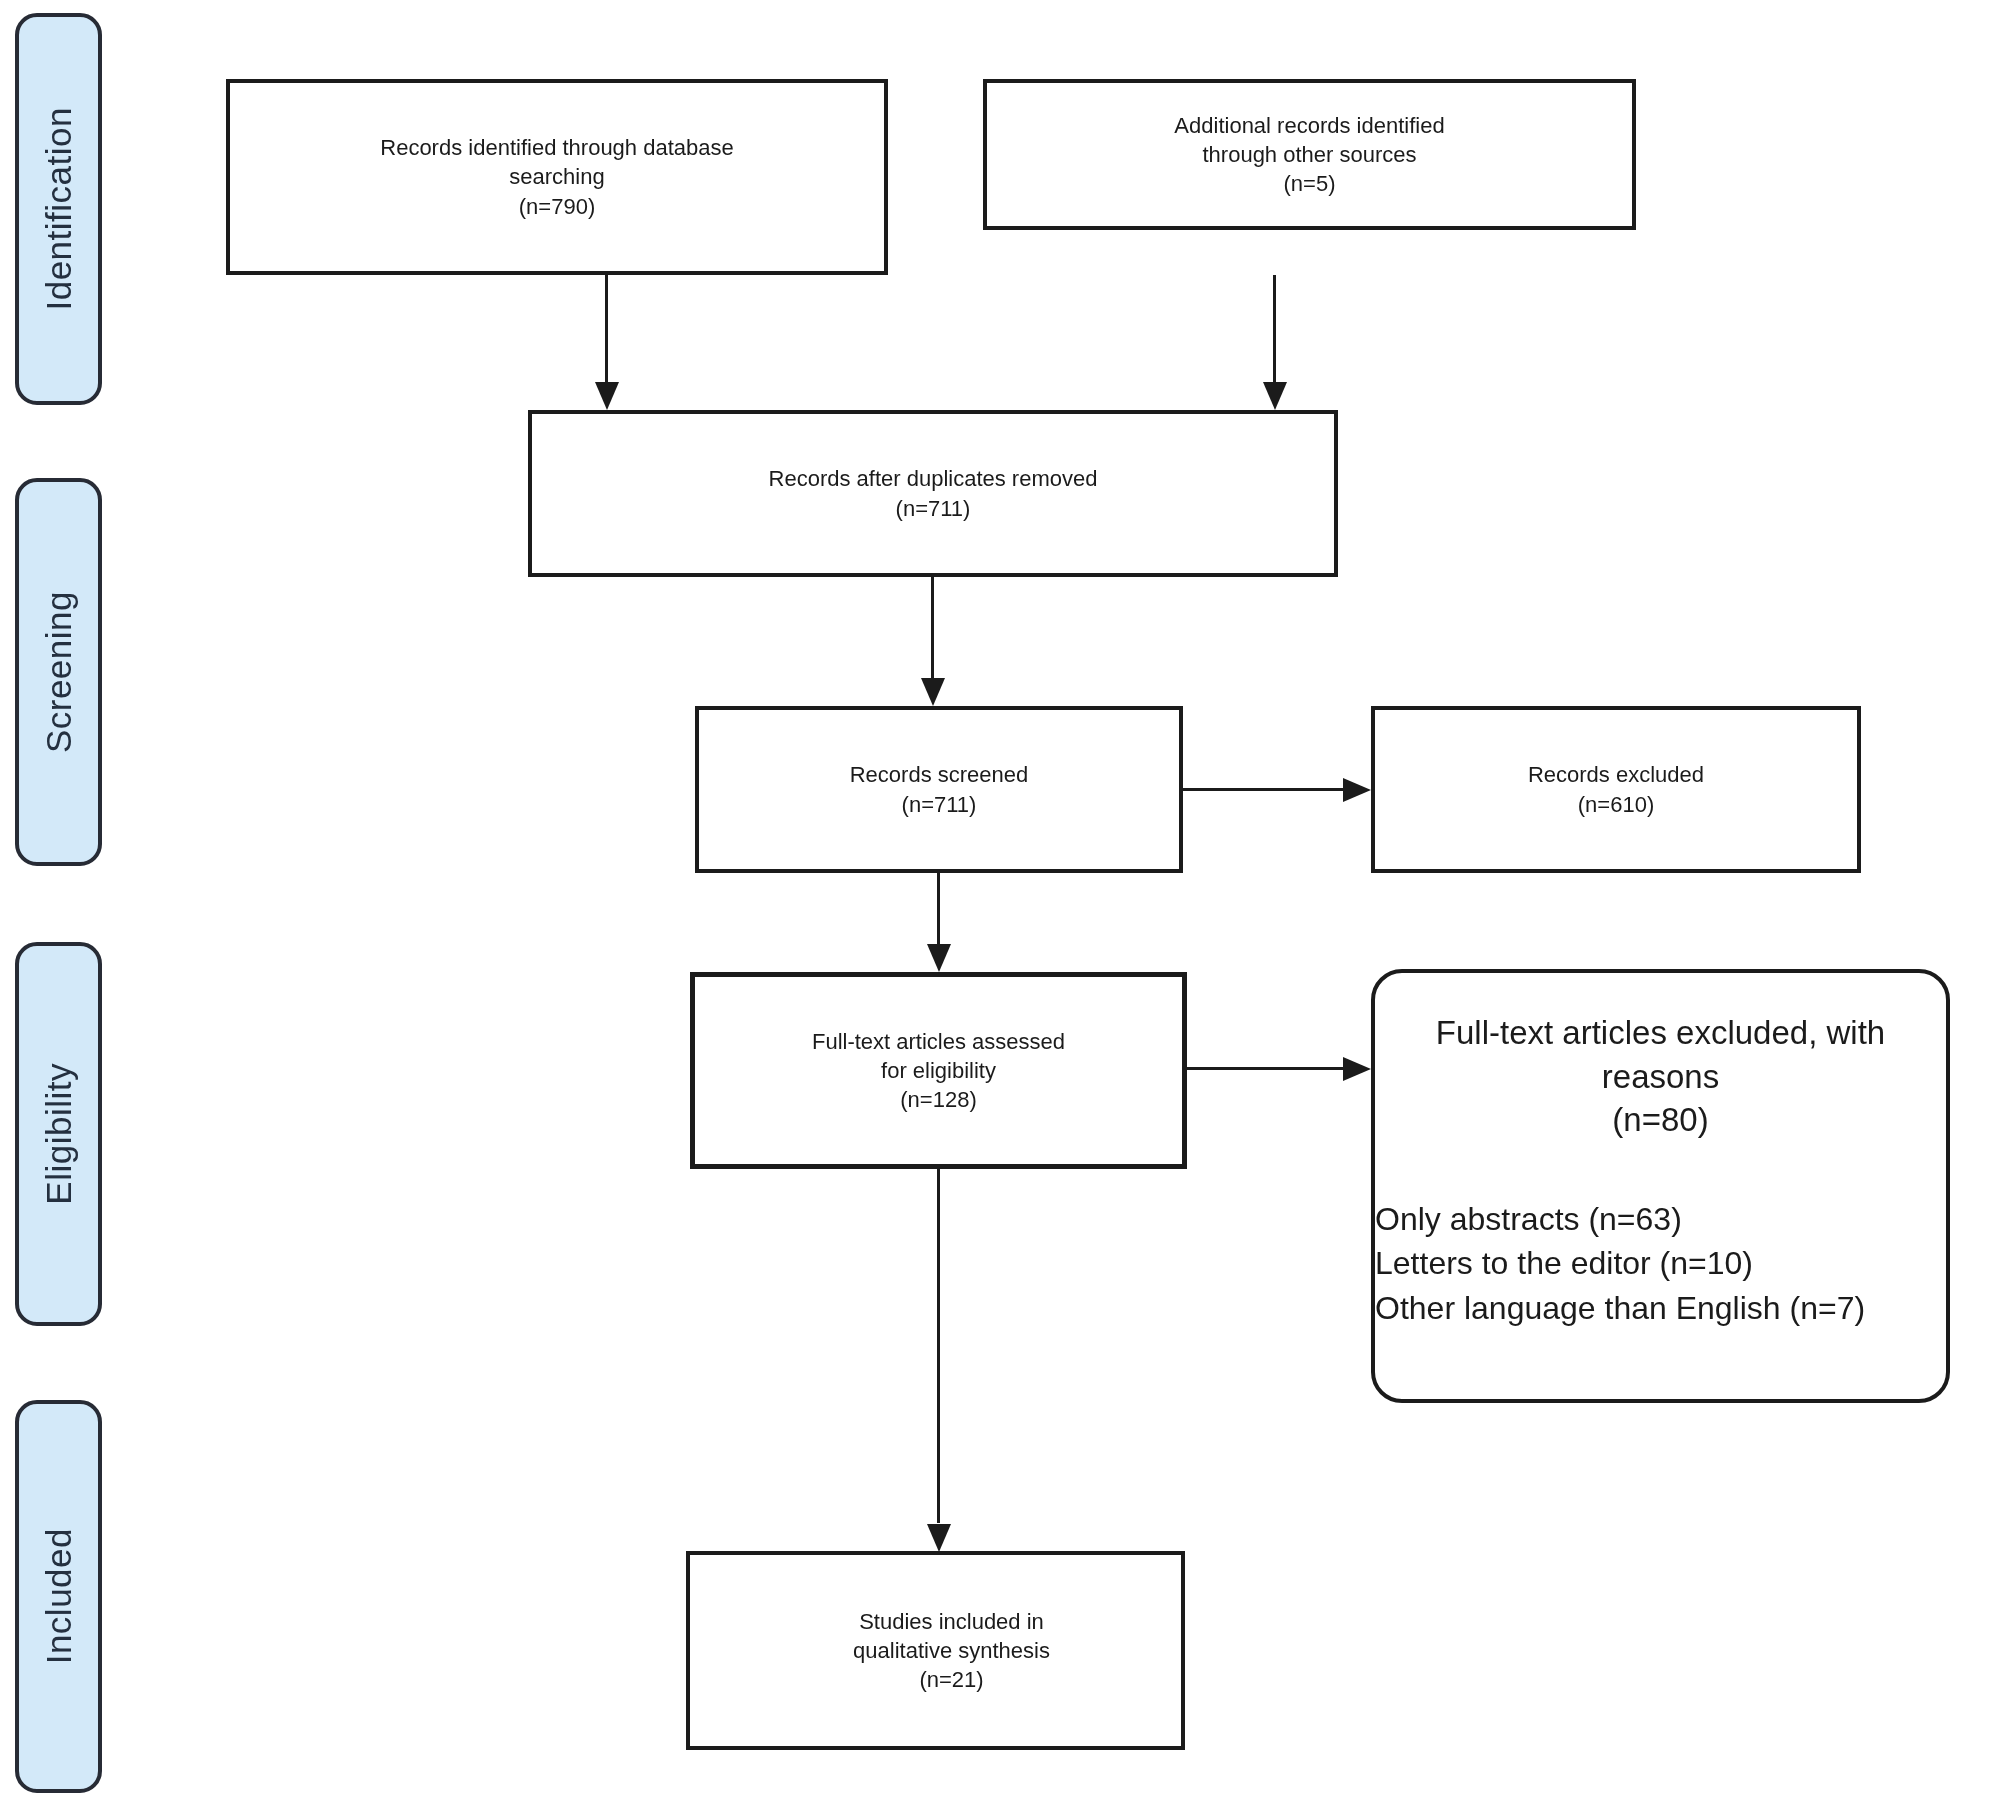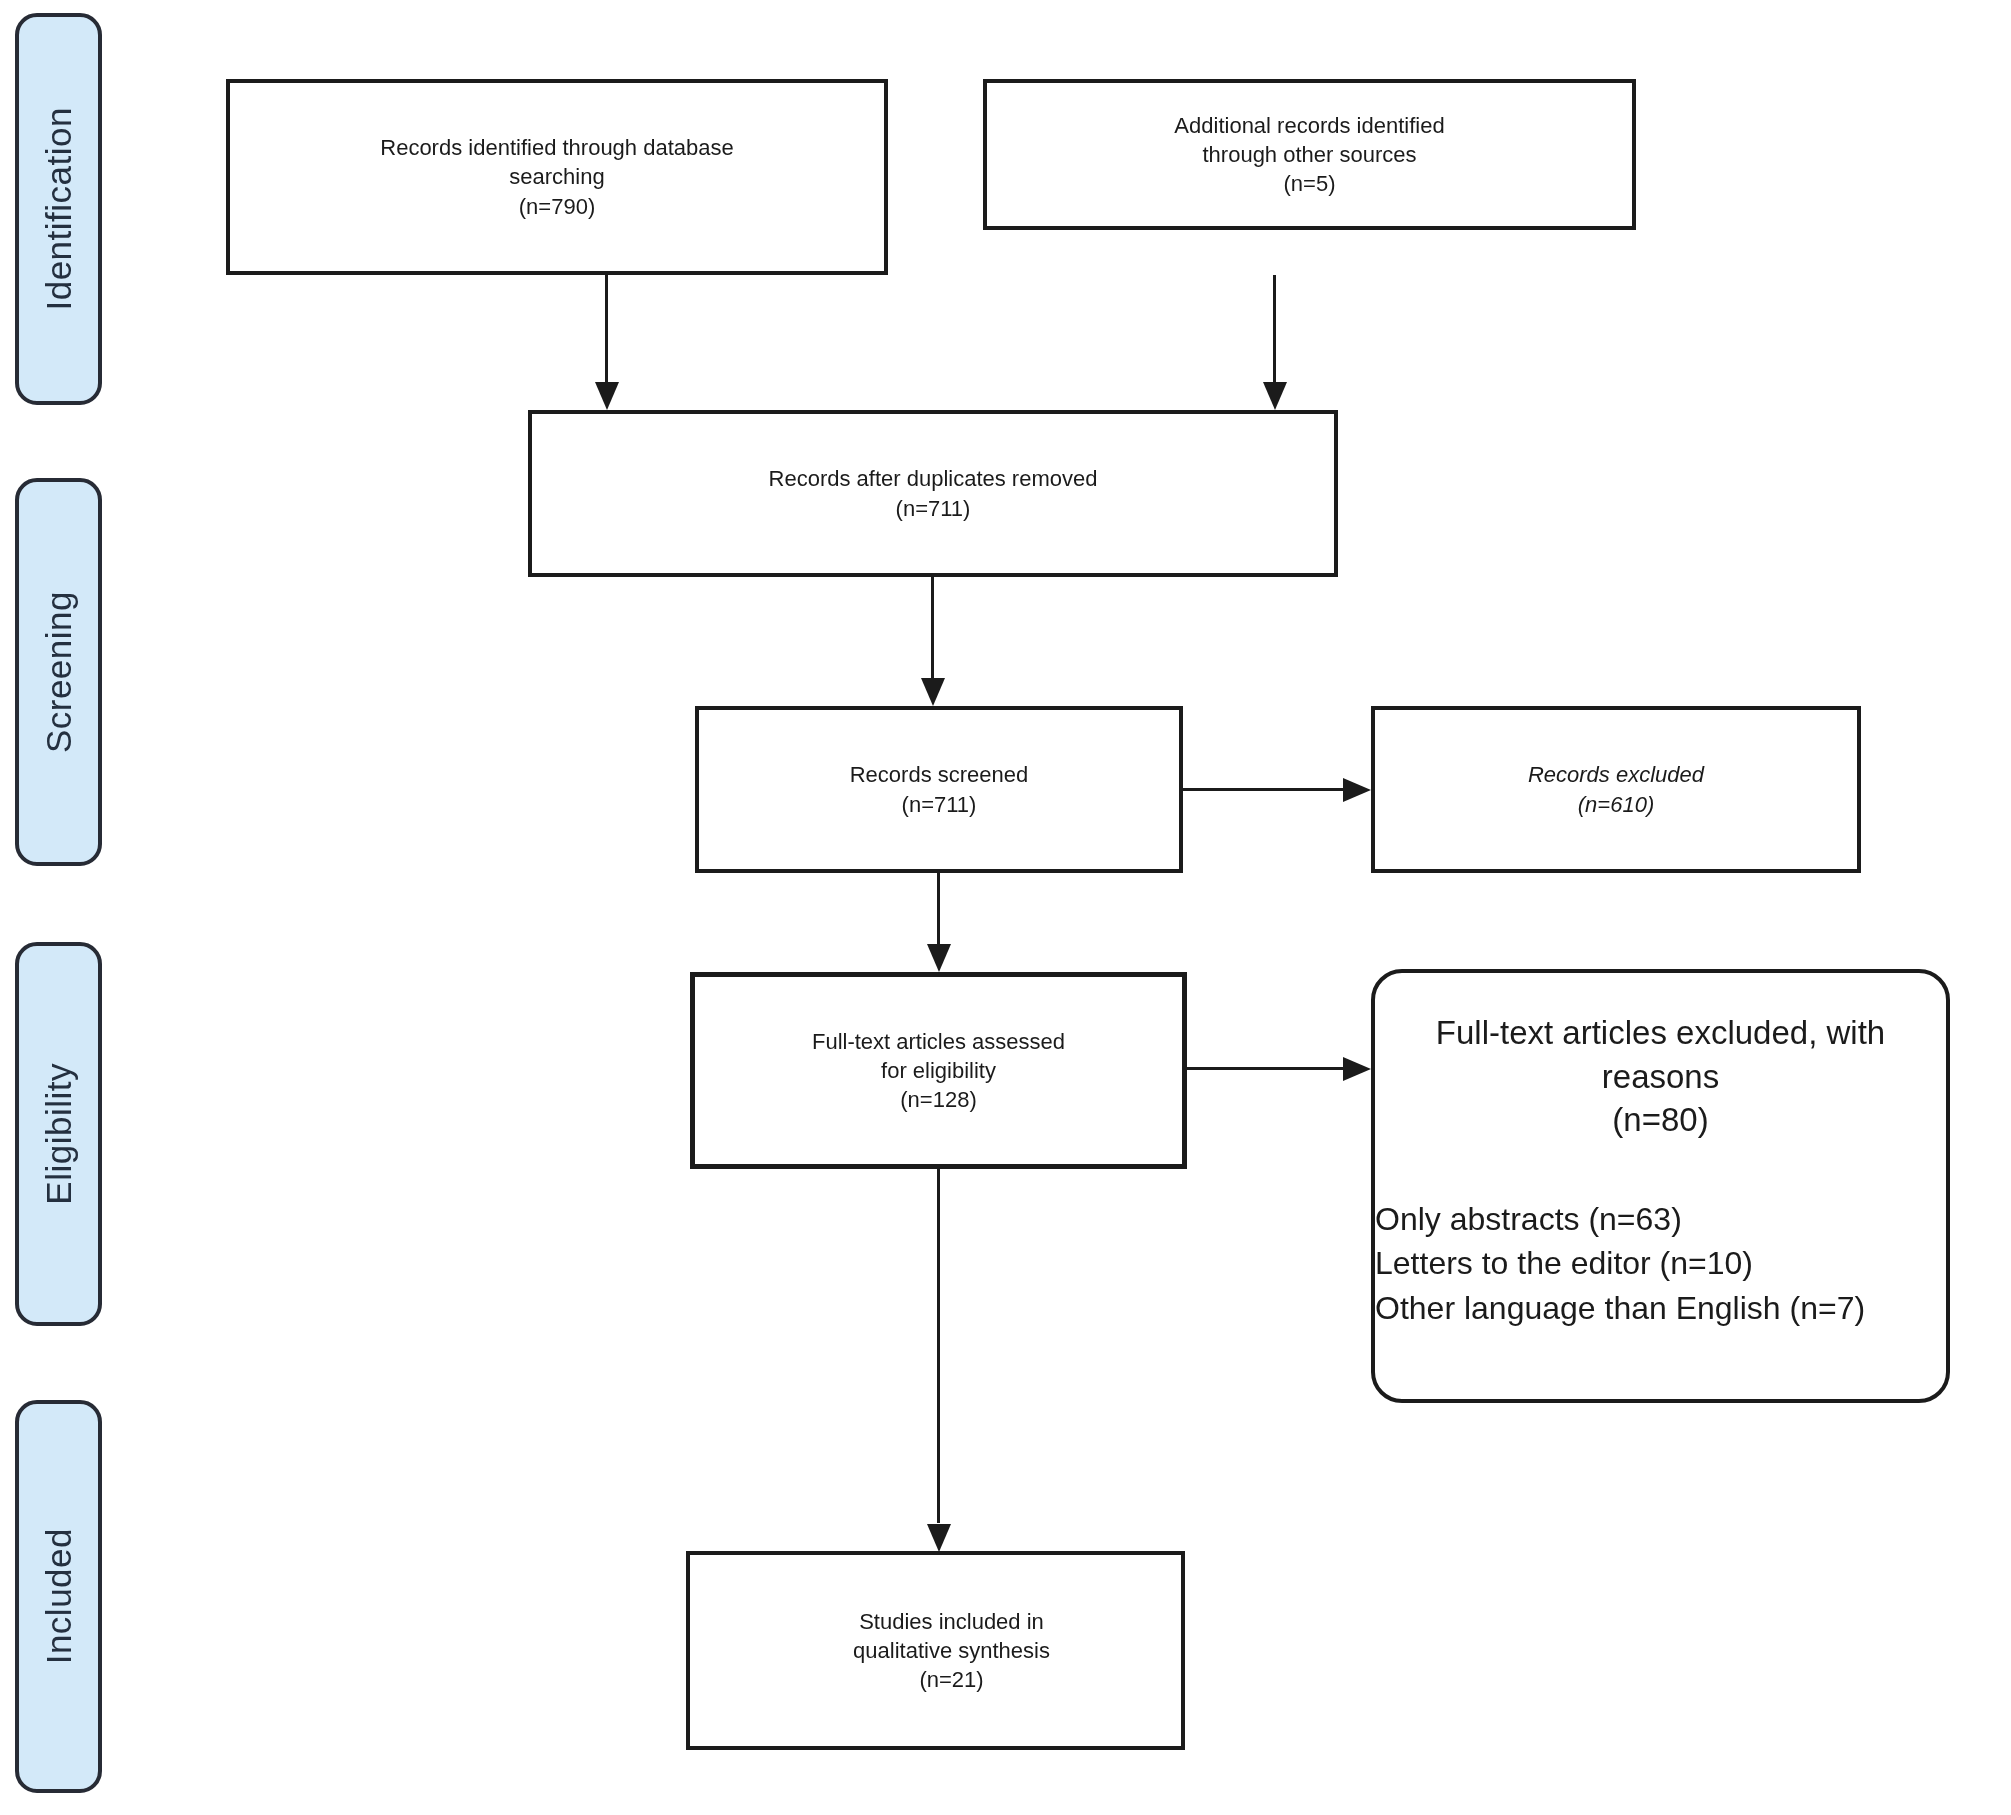--- a/index.html
+++ b/index.html
@@ -129,21 +129,21 @@
 (n=711)</span>
   </div>
 
   <div class="stem-v" style="left:931px; top:577px; height:101px;"></div>
   <div class="head-down" style="left:921px; top:678px;"></div>
 
   <div class="fbox" style="left:695px; top:706px; width:488px; height:167px;">
     <span class="ftext">Records screened
 (n=711)</span>
   </div>
-  <div class="fbox" style="left:1371px; top:706px; width:490px; height:167px;font-style:italic;">
+  <div class="fbox" style="left:1371px; top:706px; width:490px; height:167px;">
     <span class="ftext">Records excluded
 (n=610)</span>
   </div>
 
   <div class="stem-h" style="left:1183px; top:788px; width:160px;"></div>
   <div class="head-right" style="left:1343px; top:778px;"></div>
 
   <div class="stem-v" style="left:937px; top:873px; height:71px;"></div>
   <div class="head-down" style="left:927px; top:944px;"></div>
 

